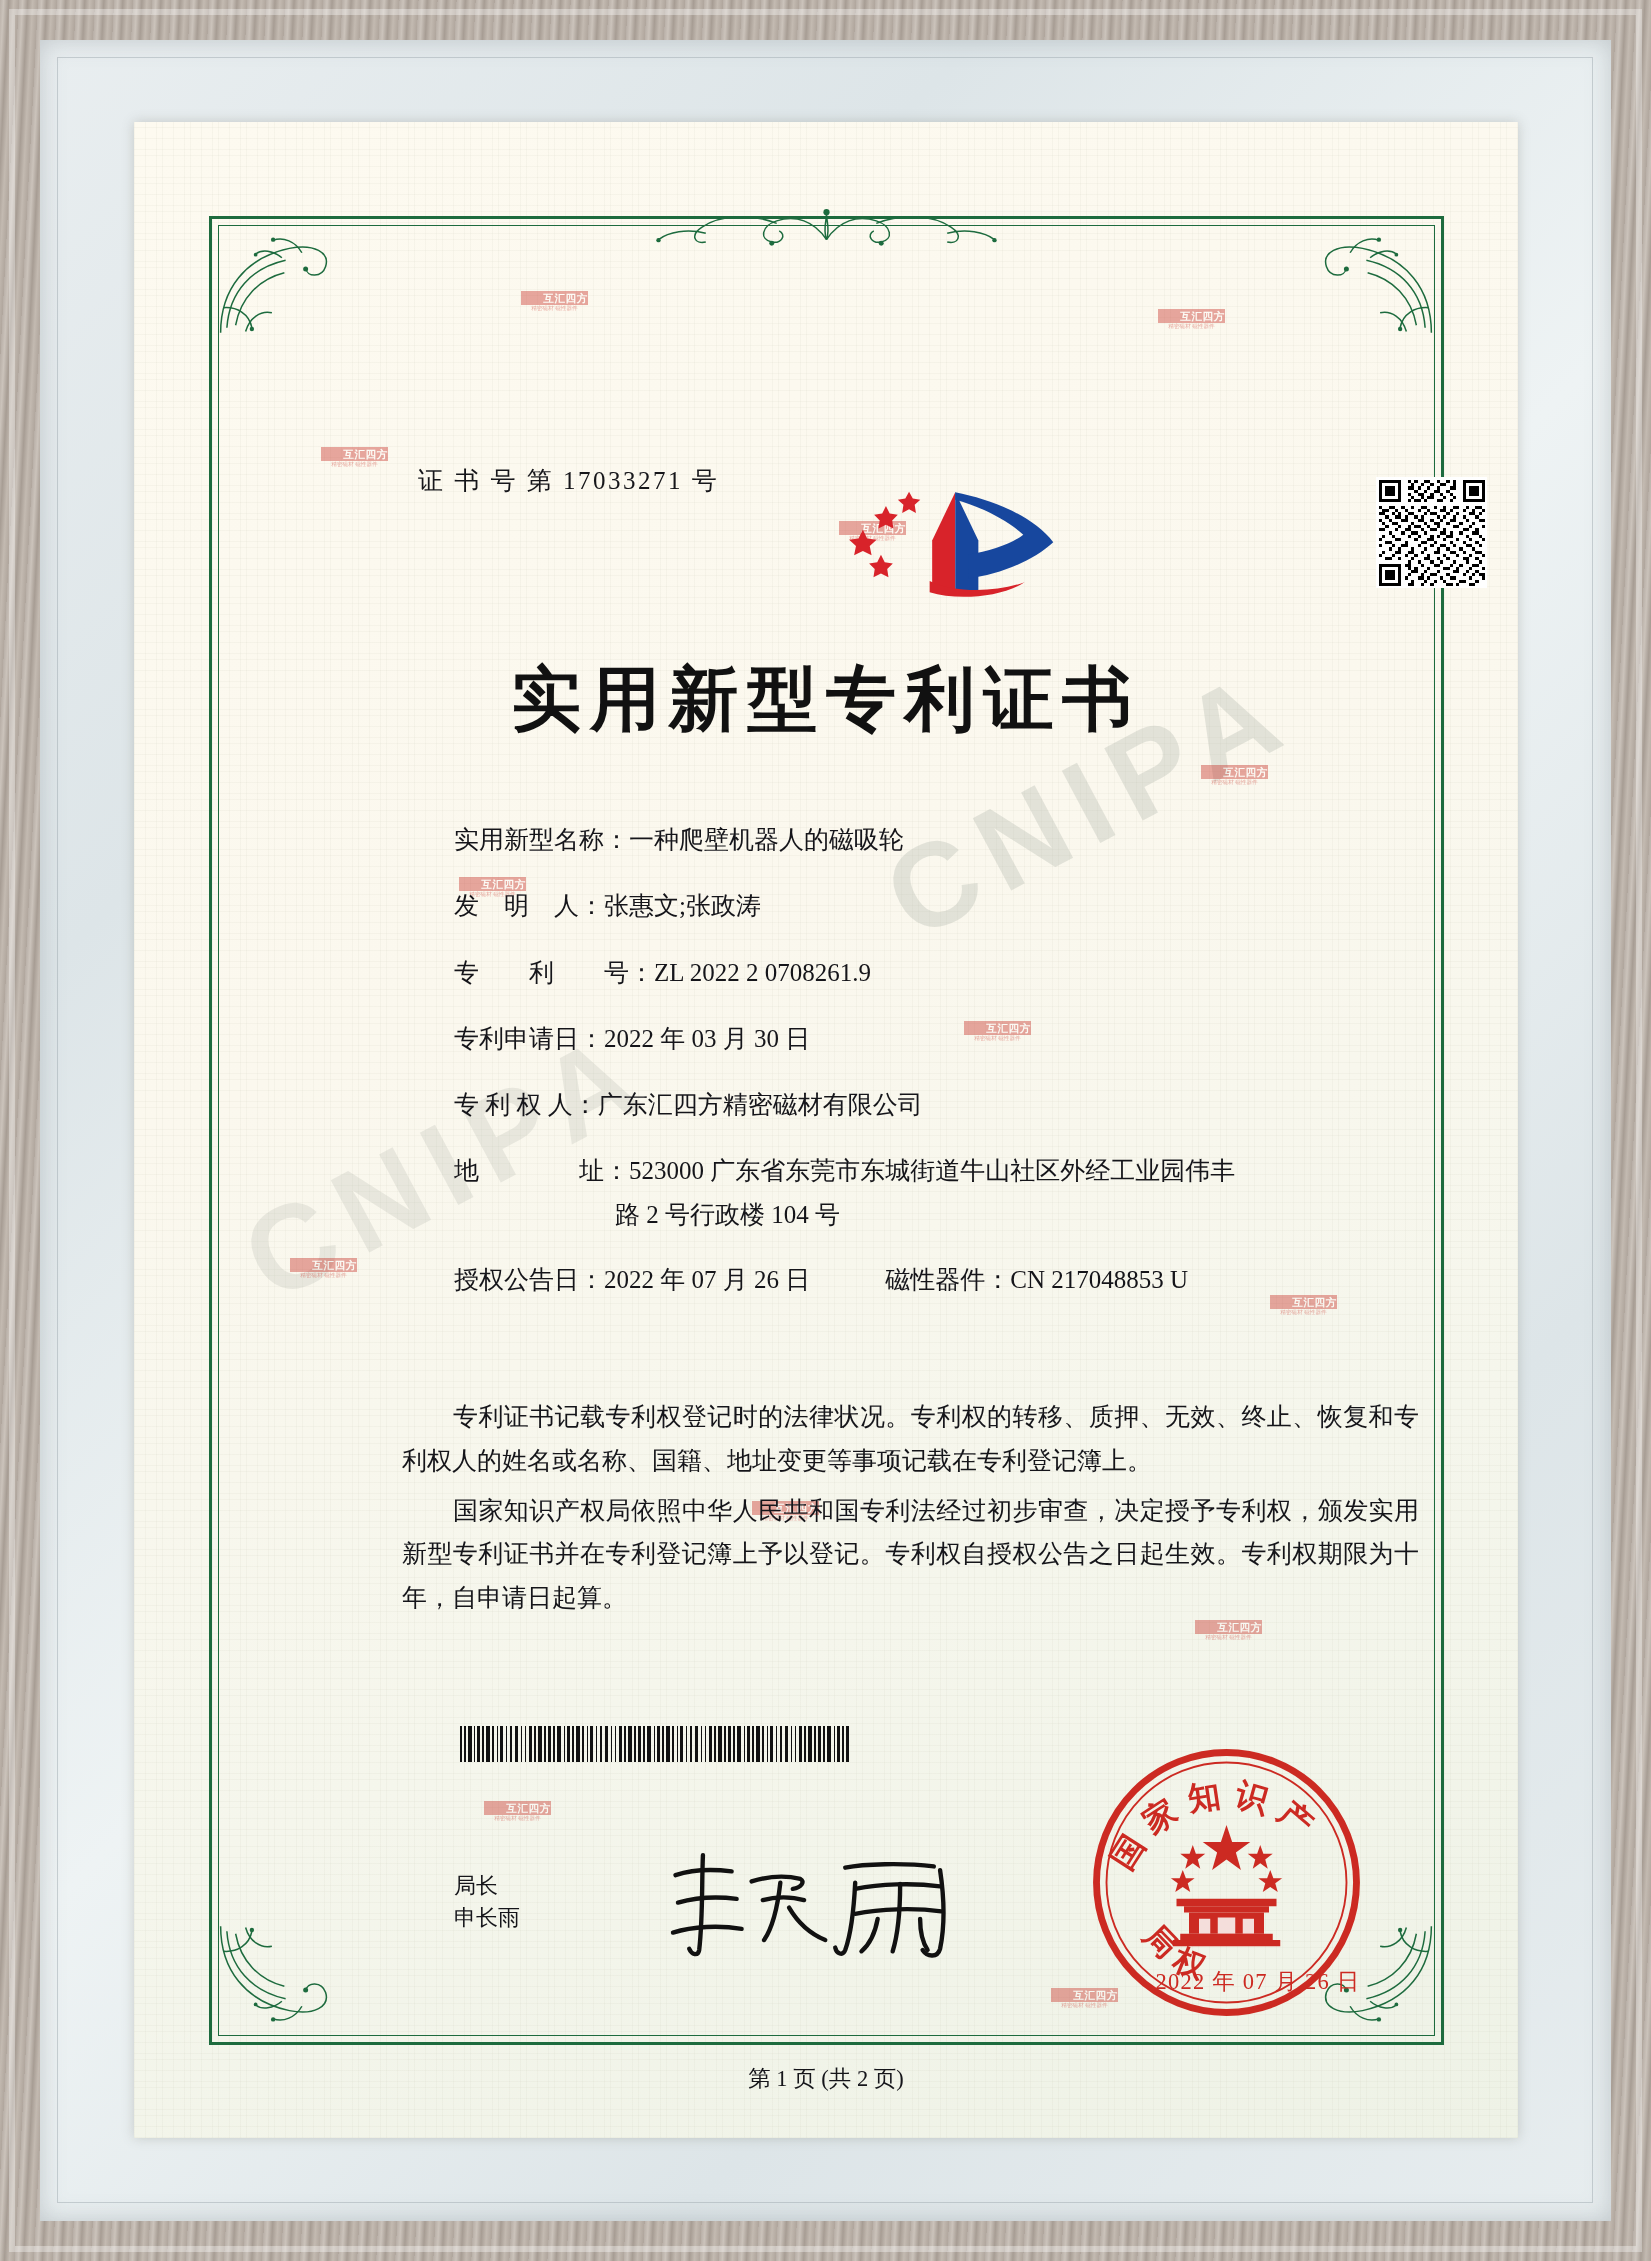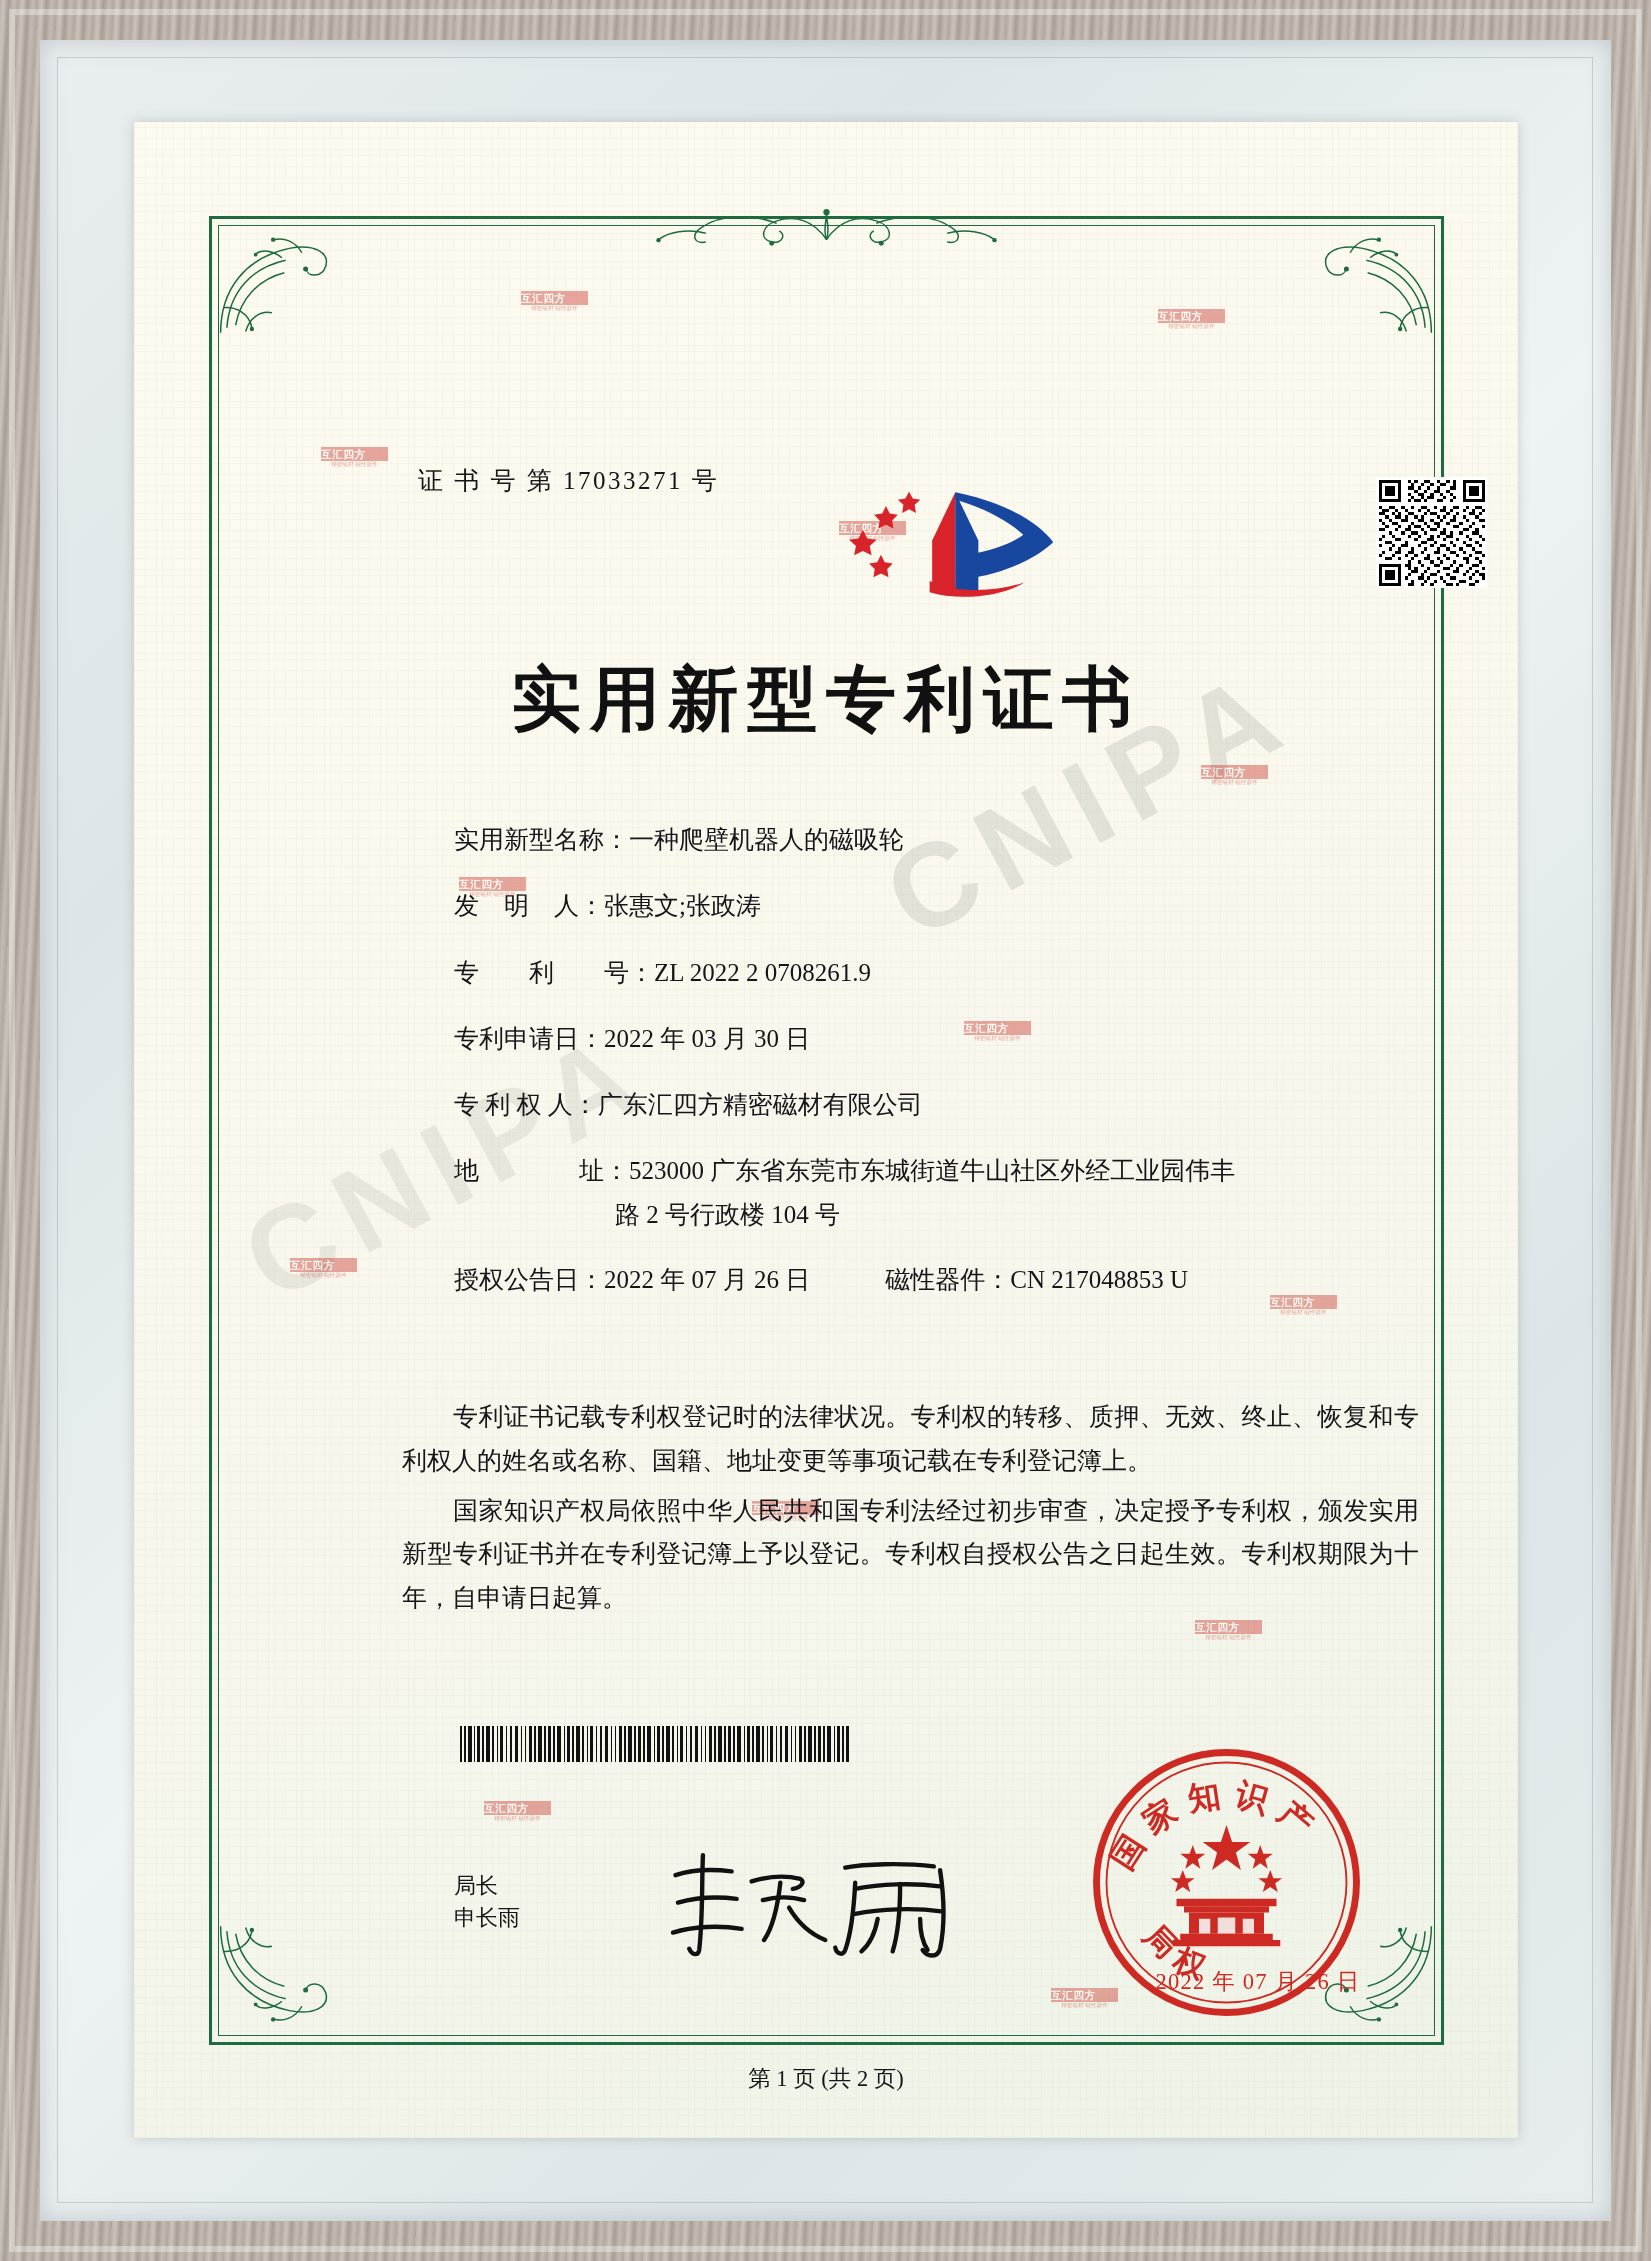--- a/index.html
+++ b/index.html
@@ -142,21 +142,21 @@
     opacity: 0.42;
     width: 67px;
     height: 26px;
   }
   .wm-tile .wm-box {
     background: #c9342b;
     color: #ffffff;
     font-family: "Liberation Sans", sans-serif;
     font-size: 10.6px;
     font-weight: 700;
-    text-align: left;
+    text-align: right;
     line-height: 14.4px;
     height: 14.4px;
     letter-spacing: 0.6px;
   }
   .wm-tile .wm-sub {
     color: #c9342b;
     font-family: "Liberation Sans", sans-serif;
     font-size: 5.6px;
     text-align: center;
     line-height: 7.5px;

